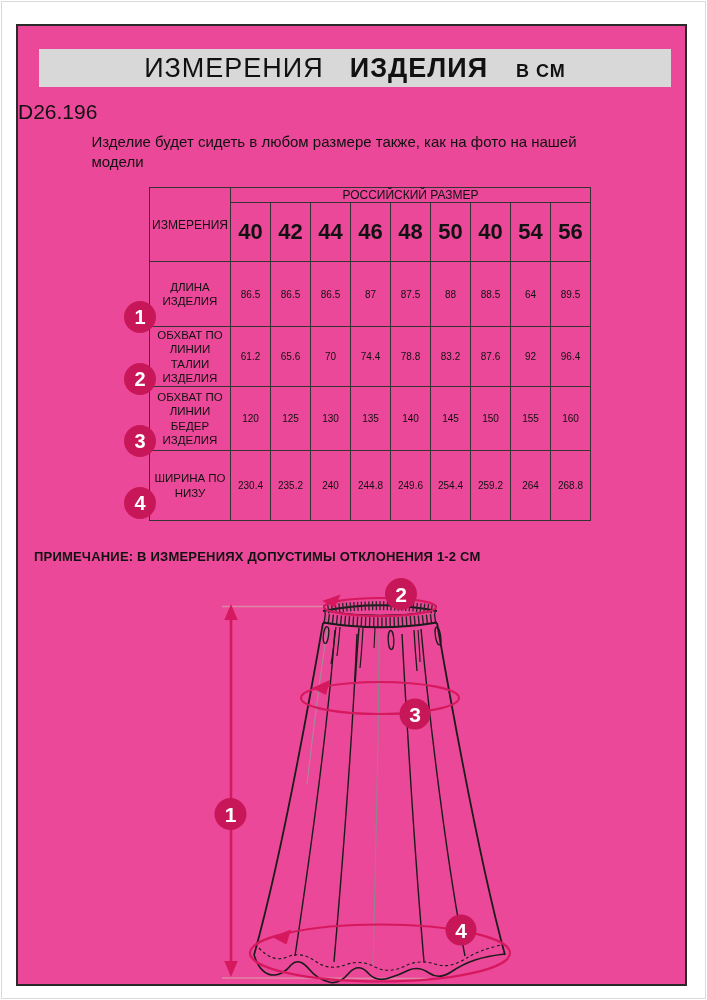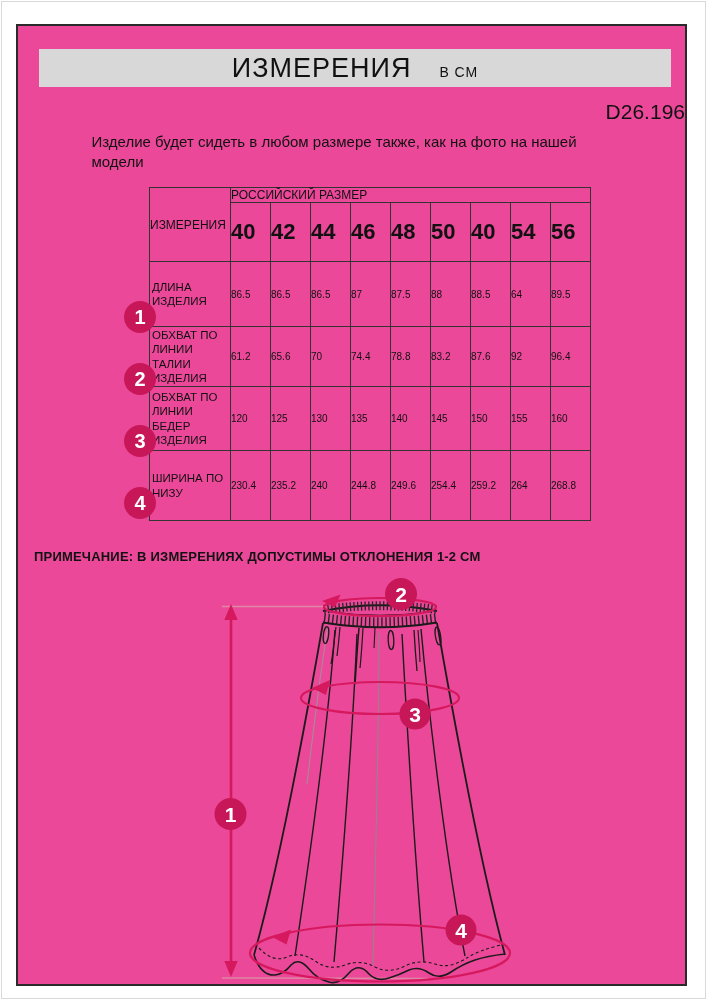--- a/index.html
+++ b/index.html
@@ -12,30 +12,30 @@
     position:absolute;left:16px;top:24px;width:671px;height:962px;
     border:2px solid #2a2a2a;box-sizing:border-box;background:#ec4899;
   }
   .title-band{
     position:absolute;left:21px;top:23px;width:632px;height:38px;
     background:#d8d8d8;display:flex;align-items:baseline;justify-content:center;
     padding-top:4px;box-sizing:border-box;white-space:nowrap;
   }
   .title-main{font-size:27px;font-weight:400;letter-spacing:1px;}
   .title-secondary{font-size:27px;font-weight:700;letter-spacing:1px;margin-left:26px;}
-  .title-unit{font-size:14px;font-weight:400;letter-spacing:1px;margin-left:28px;}
-  .product-code{position:absolute;left:0;top:74px;width:100%;text-align:right;font-size:21px;}
+  .title-unit{font-size:18px;font-weight:700;letter-spacing:1px;margin-left:28px;}
+  .product-code{position:absolute;left:0;top:74px;width:100%;text-align:left;font-size:21px;}
   .subtitle{
     position:absolute;left:50%;top:106px;transform:translateX(-50%);
     width:520px;text-align:left;font-size:15px;line-height:1.3;
   }
   .size-table{
     position:absolute;left:131px;top:161px;border-collapse:collapse;table-layout:fixed;
   }
-  .size-table td{border:1px solid #333;vertical-align:middle;padding:0;}
+  .size-table td{border:1px solid #333;text-align:center;vertical-align:middle;padding:0;}
   .measurements-head{font-size:12px;}
   .group-head{font-size:12px;height:14px;line-height:13px;}
   .sizes-row{height:59px;}
   .size-cell{font-size:22px;font-weight:700;}
   .label-cell{font-size:11.5px;line-height:1.25;padding:0 2px !important;}
   .value-cell{font-size:10px;}
   .data-row.row-0{height:65px;}
   .data-row.row-1{height:60px;}
   .data-row.row-2{height:64px;}
   .data-row.row-3{height:70px;margin-left:7px;}
@@ -55,20 +55,21 @@
 </style>
 </head>
 <body>
 
 <div class="page-outline"></div>
 
 <div class="frame">
 
   <div class="title-band">
     <span class="title-main">ИЗМЕРЕНИЯ</span>
+    <span class="title-secondary">ИЗДЕЛИЯ</span>
     <span class="title-unit">В СМ</span>
   </div>
 
   <div class="product-code">D26.196</div>
 
   <div class="subtitle">Изделие будет сидеть в любом размере также, как на фото на нашей модели</div>
 
   <table class="size-table">
     <colgroup>
       <col style="width:81px">

